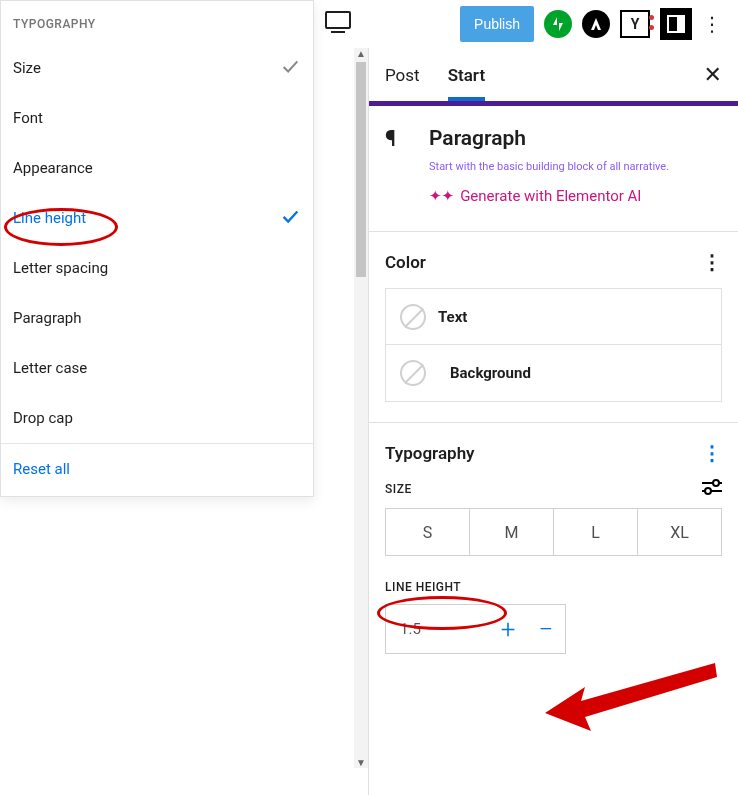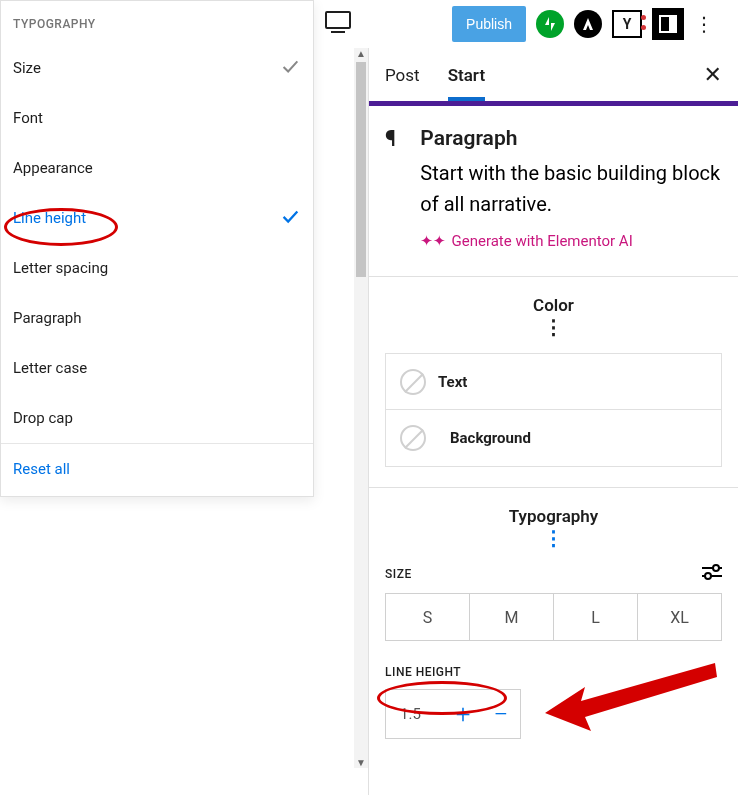--- a/index.html
+++ b/index.html
@@ -9,21 +9,21 @@
     height: 795px;
     position: relative;
     background: #fff;
     overflow: hidden;
     color: #1e1e1e;
   }
 
   
   .top-toolbar {
     position: absolute;
-    top: 0; left: 0; right: 8px;
+    top: 0; left: 0; right: 0;
     height: 48px;
     display: flex;
     align-items: center;
     justify-content: flex-end;
     gap: 10px;
     padding: 0 16px 0 0;
     background: #fff;
   }
   .top-toolbar .device-icon {
     margin-right: auto;
@@ -143,33 +143,33 @@
   }
   .tab.active { font-weight:600; border-bottom-color:#0d6dcd; }
   .tab-close { margin-left:auto; font-size:22px; cursor:pointer;}
 
   .block-head {
     display:flex; gap:16px; padding:20px 16px 26px;
     border-bottom:1px solid #e0e0e0;
   }
   .block-head .picon { font-size:22px; font-weight:bold; width:28px;}
   .block-head h3 { font-size:21px; font-weight:600; margin-bottom:8px;}
-  .block-head p { font-size:20px; color:#000000; line-height:1.55;}
+  .block-head p { font-size:11px; color:#8b5cf6; line-height:1.55;}
   .ai-link {
     color:#c9177e; font-size:15px; margin-top:12px; display:flex; gap:6px; align-items:center;
     cursor:pointer;
   }
 
   .section {
     padding: 18px 16px 20px; border-bottom:1px solid #e0e0e0;
     position:relative;
   }
   .sec-title {
     display:flex; justify-content:space-between; align-items:center;
-    font-size:17px; font-weight:600; margin-bottom:14px;flex-direction:column;
+    font-size:17px; font-weight:600; margin-bottom:14px;
   }
   .kebab-sm { font-size:20px; cursor:pointer; color:#1e1e1e;}
   .kebab-blue { color:#0073e6; }
 
   .color-list {
     border:1px solid #e0e0e0;
     font-weight:bold;
   }
   .color-row {
     display:flex; align-items:center; gap:12px;
@@ -207,21 +207,21 @@
   }
   .ellipse-lhlabel {
     position:absolute;
     border:3px solid #d40000;
     border-radius:50%;
     pointer-events:none;
     width:130px; height:34px;
   }
 
   .lh-input {
-    width:136px; height:50px;
+    width:181px; height:50px;
     border:1px solid #d0d0d0;
     display:flex; align-items:center;
   }
   .lh-input .val {
     flex:1; padding-left:14px; font-size:15px; color:#555;
   }
   .lh-input .btn {
     width:38px; height:48px; display:flex; align-items:center; justify-content:center;
     color:#0073e6; font-size:26px; font-weight:300; cursor:pointer;
   }

